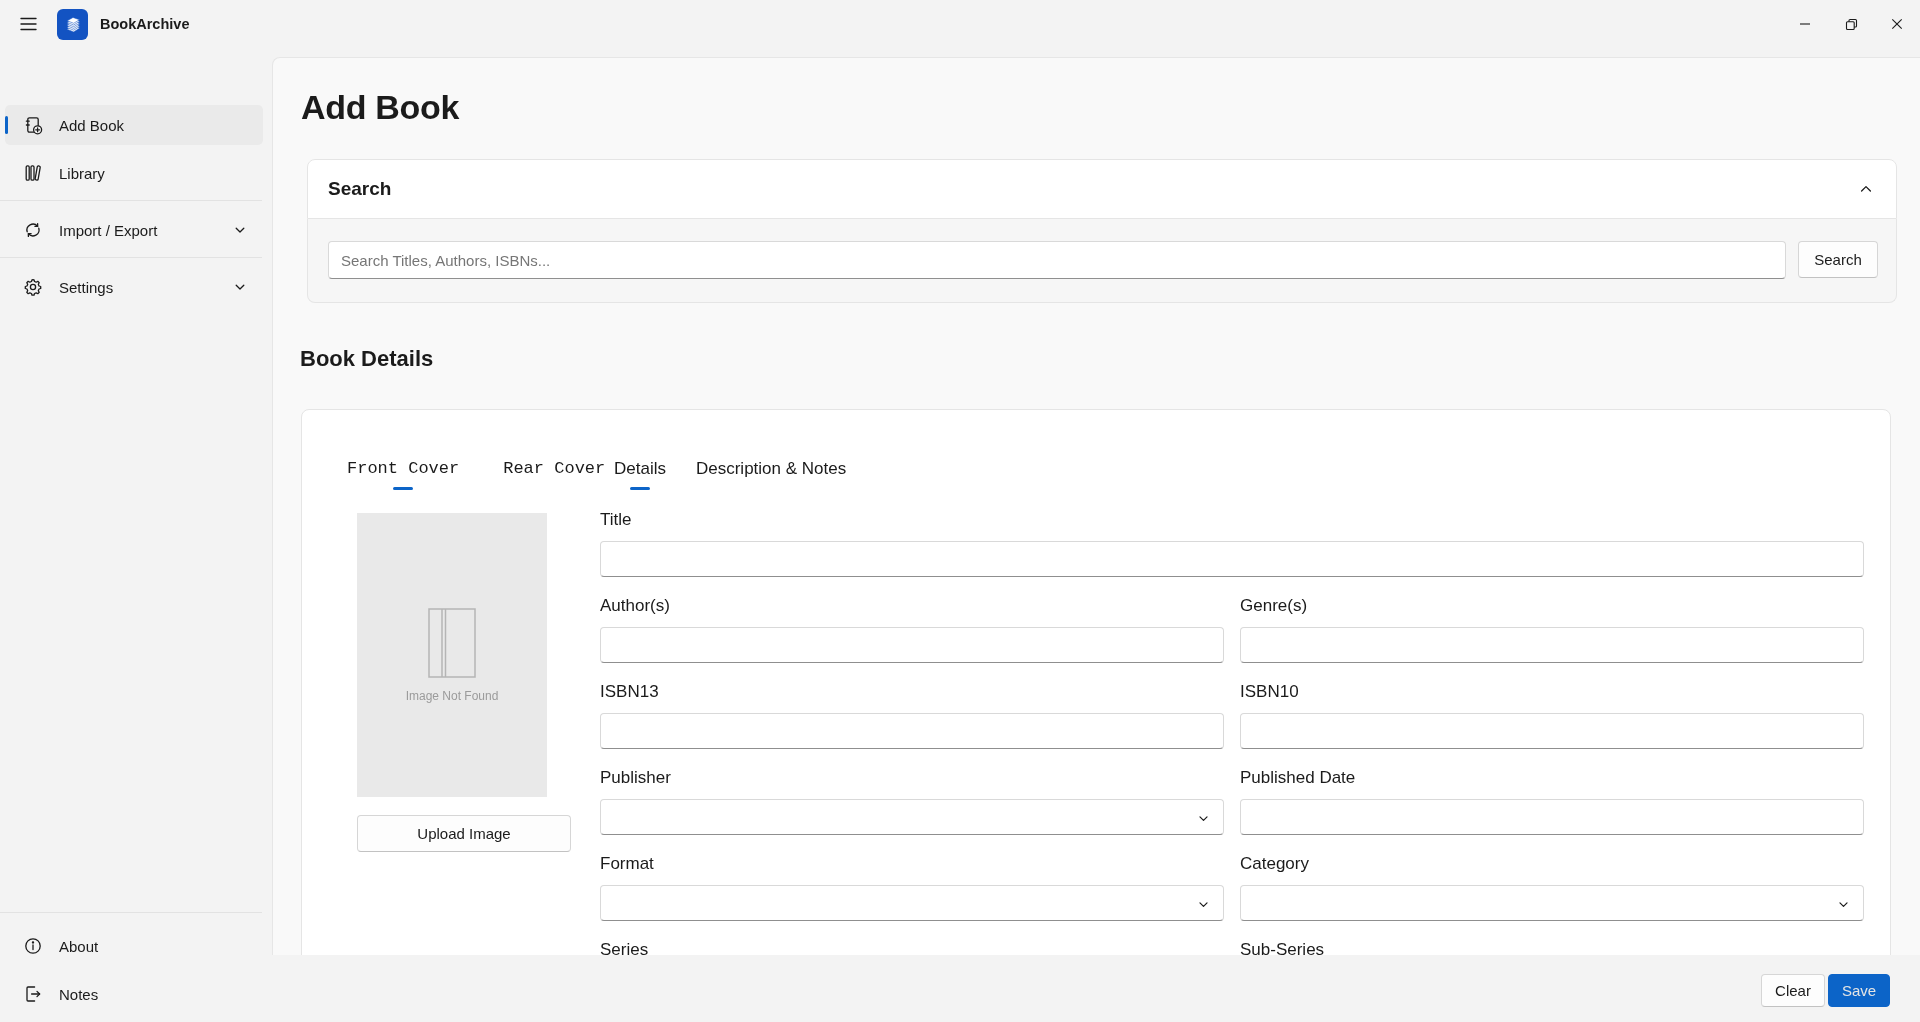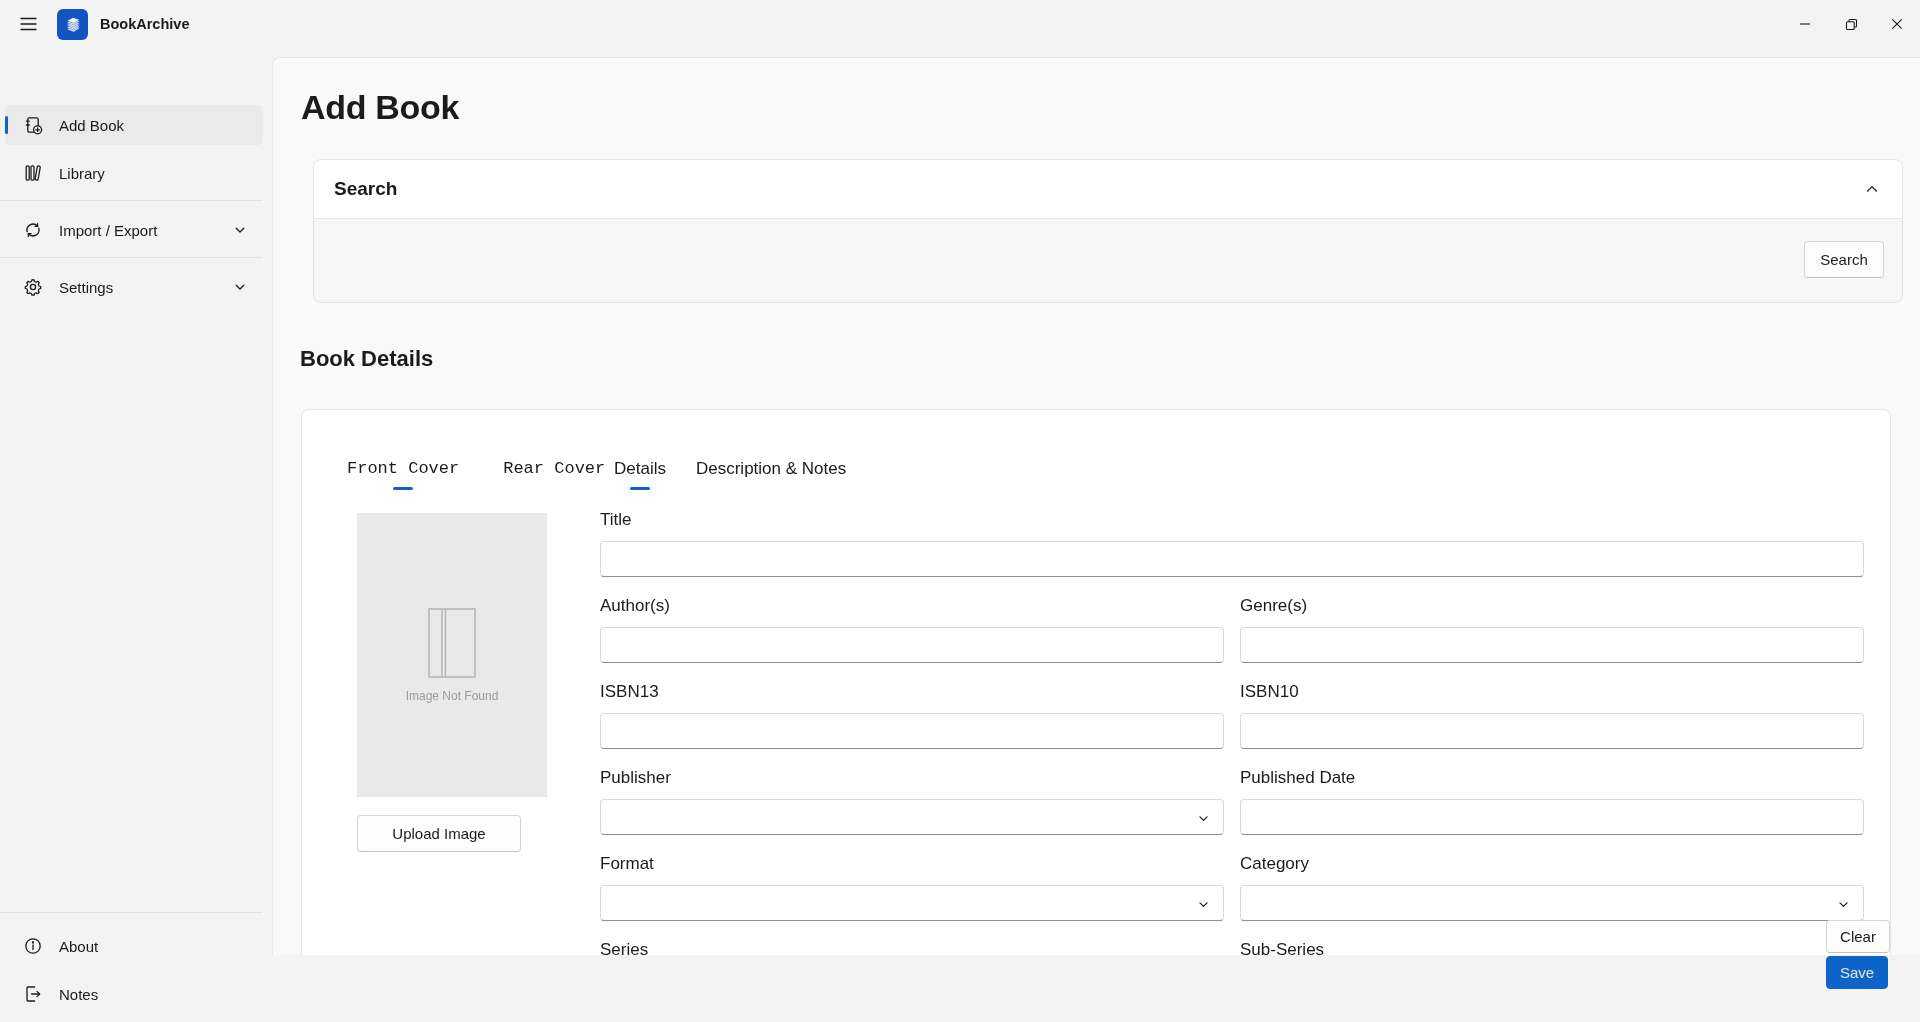--- a/index.html
+++ b/index.html
@@ -36,21 +36,21 @@
   
   .content-pane {
     position:absolute; left:272px; top:57px; width:1648px; height:898px;
     background:#F9F9F9; border-top-left-radius:8px;
     border-top:1px solid #E6E6E6; border-left:1px solid #E6E6E6;
     overflow:hidden;
   }
   .page-title { position:absolute; left:28px; top:30px; font-size:34px; font-weight:600; letter-spacing:-0.3px; }
 
   
-  .search-expander { position:absolute; left:40px; top:101px; width:1590px; }
+  .search-expander { position:absolute; left:34px; top:101px; width:1590px; }
   .expander-header {
     height:60px; background:#FFFFFF; border:1px solid #E5E5E5;
     border-radius:8px 8px 0 0; display:flex; align-items:center; position:relative; cursor:pointer;
   }
   .expander-header-title { margin-left:20px; font-size:19px; font-weight:600; }
   .expander-chevron { position:absolute; right:22px; width:16px; height:16px; }
   .expander-content {
     height:84px; background:#F6F6F6; border:1px solid #E5E5E5; border-top:none;
     border-radius:0 0 8px 8px; position:relative;
   }
@@ -80,38 +80,38 @@
   }
   .cover-tabs { position:absolute; left:45px; top:47px; display:flex; gap:44px;font-family:Liberation Mono, monospace; }
   .detail-tabs { position:absolute; left:312px; top:47px; display:flex; gap:30px; }
 
   .image-placeholder {
     position:absolute; left:55px; top:103px; width:190px; height:284px;
     background:#E9E9E9; border-radius:0; display:flex; flex-direction:column;
     align-items:center; justify-content:center;
   }
   .image-placeholder .nf-text { font-size:12px; color:#9B9B9B; margin-top:10px; }
-  .upload-btn { position:absolute; left:55px; top:405px; width:164px; height:37px; }
+  .upload-btn { position:absolute; left:55px; top:405px; width:214px; height:37px; }
 
   
   .form-area { position:absolute; left:298px; top:100px; width:1264px; }
   .form-grid { display:grid; grid-template-columns:624px 624px; column-gap:16px; }
   .field { margin-bottom:19px; }
   .field.full { grid-column:1 / span 2; }
   .field-label { display:block; font-size:17px; height:21px; margin-bottom:10px; }
   .text-input, .combo {
     width:100%; height:36px; background:#FFFFFF;
     border:1px solid #D9D9D9; border-bottom:1px solid #8F8F8F; border-radius:4px;
     font-size:15px; font-family:inherit; color:#1B1B1B; padding:0 12px; outline:none;
   }
   .combo { position:relative; cursor:pointer; }
   .combo-chevron { position:absolute; right:13px; top:12px; width:13px; height:13px; }
 
   
-  .footer-actions { position:absolute; right:30px; top:920px; display:flex; gap:3px;flex-direction:column; }
+  .footer-actions { position:absolute; right:30px; top:974px; display:flex; gap:3px; }
   .clear-btn { width:64px; height:33px; }
   .save-btn {
     width:62px; height:33px; background:#0C64C8; border:1px solid #0C64C8;
     border-radius:4px; color:#e5e5e5; font-size:15px; font-family:inherit; cursor:pointer;
   }
 </style>
 </head>
 <body>
 
 <div class="titlebar">
@@ -242,20 +242,21 @@
   <h1 class="page-title">Add Book</h1>
 
   <div class="search-expander">
     <div class="expander-header">
       <span class="expander-header-title">Search</span>
       <svg class="expander-chevron stroke-ic" viewBox="0 0 16 16">
           <polyline points="3.6,10 8,5.6 12.4,10"></polyline>
         </svg>
     </div>
     <div class="expander-content">
+      <input class="search-input" type="text" placeholder="Search Titles, Authors, ISBNs..." style="">
       <button class="btn search-btn">Search</button>
     </div>
   </div>
 
   <h2 class="section-title">Book Details</h2>
 
   <div class="details-card">
 
     <div class="cover-tabs">
       <div class="tab selected">Front Cover</div>

